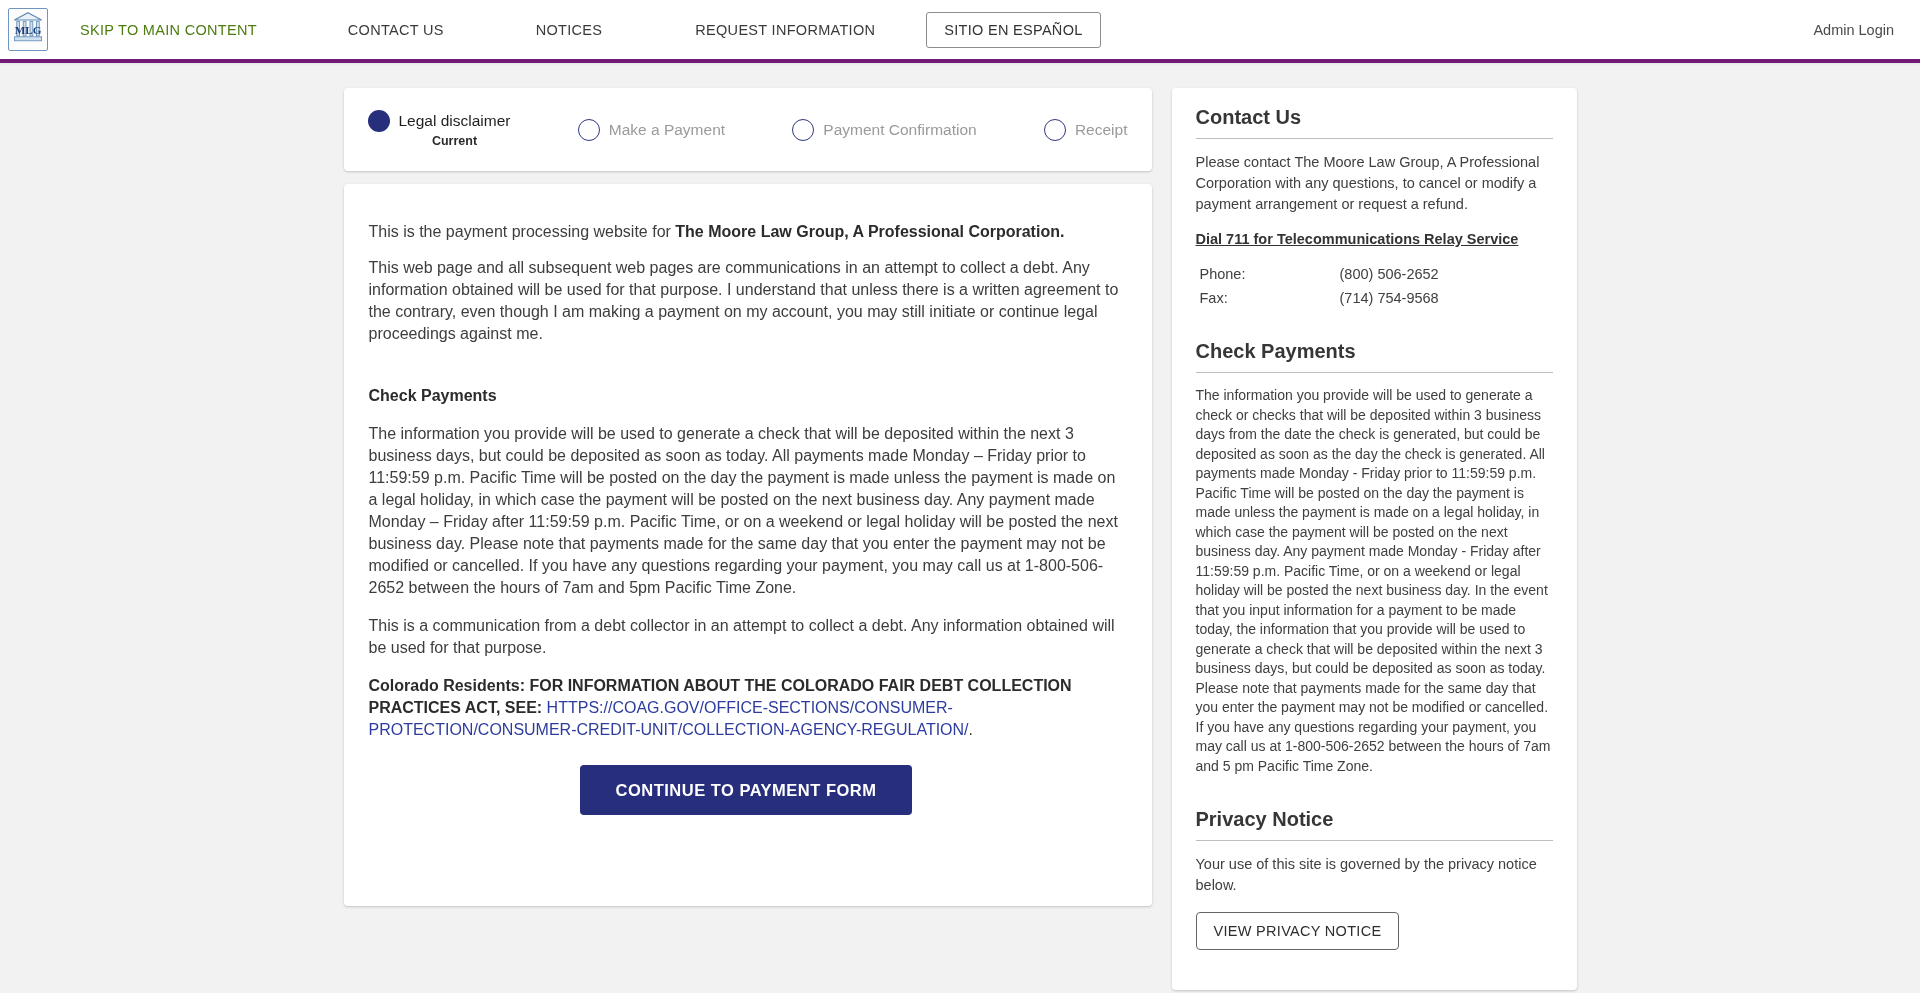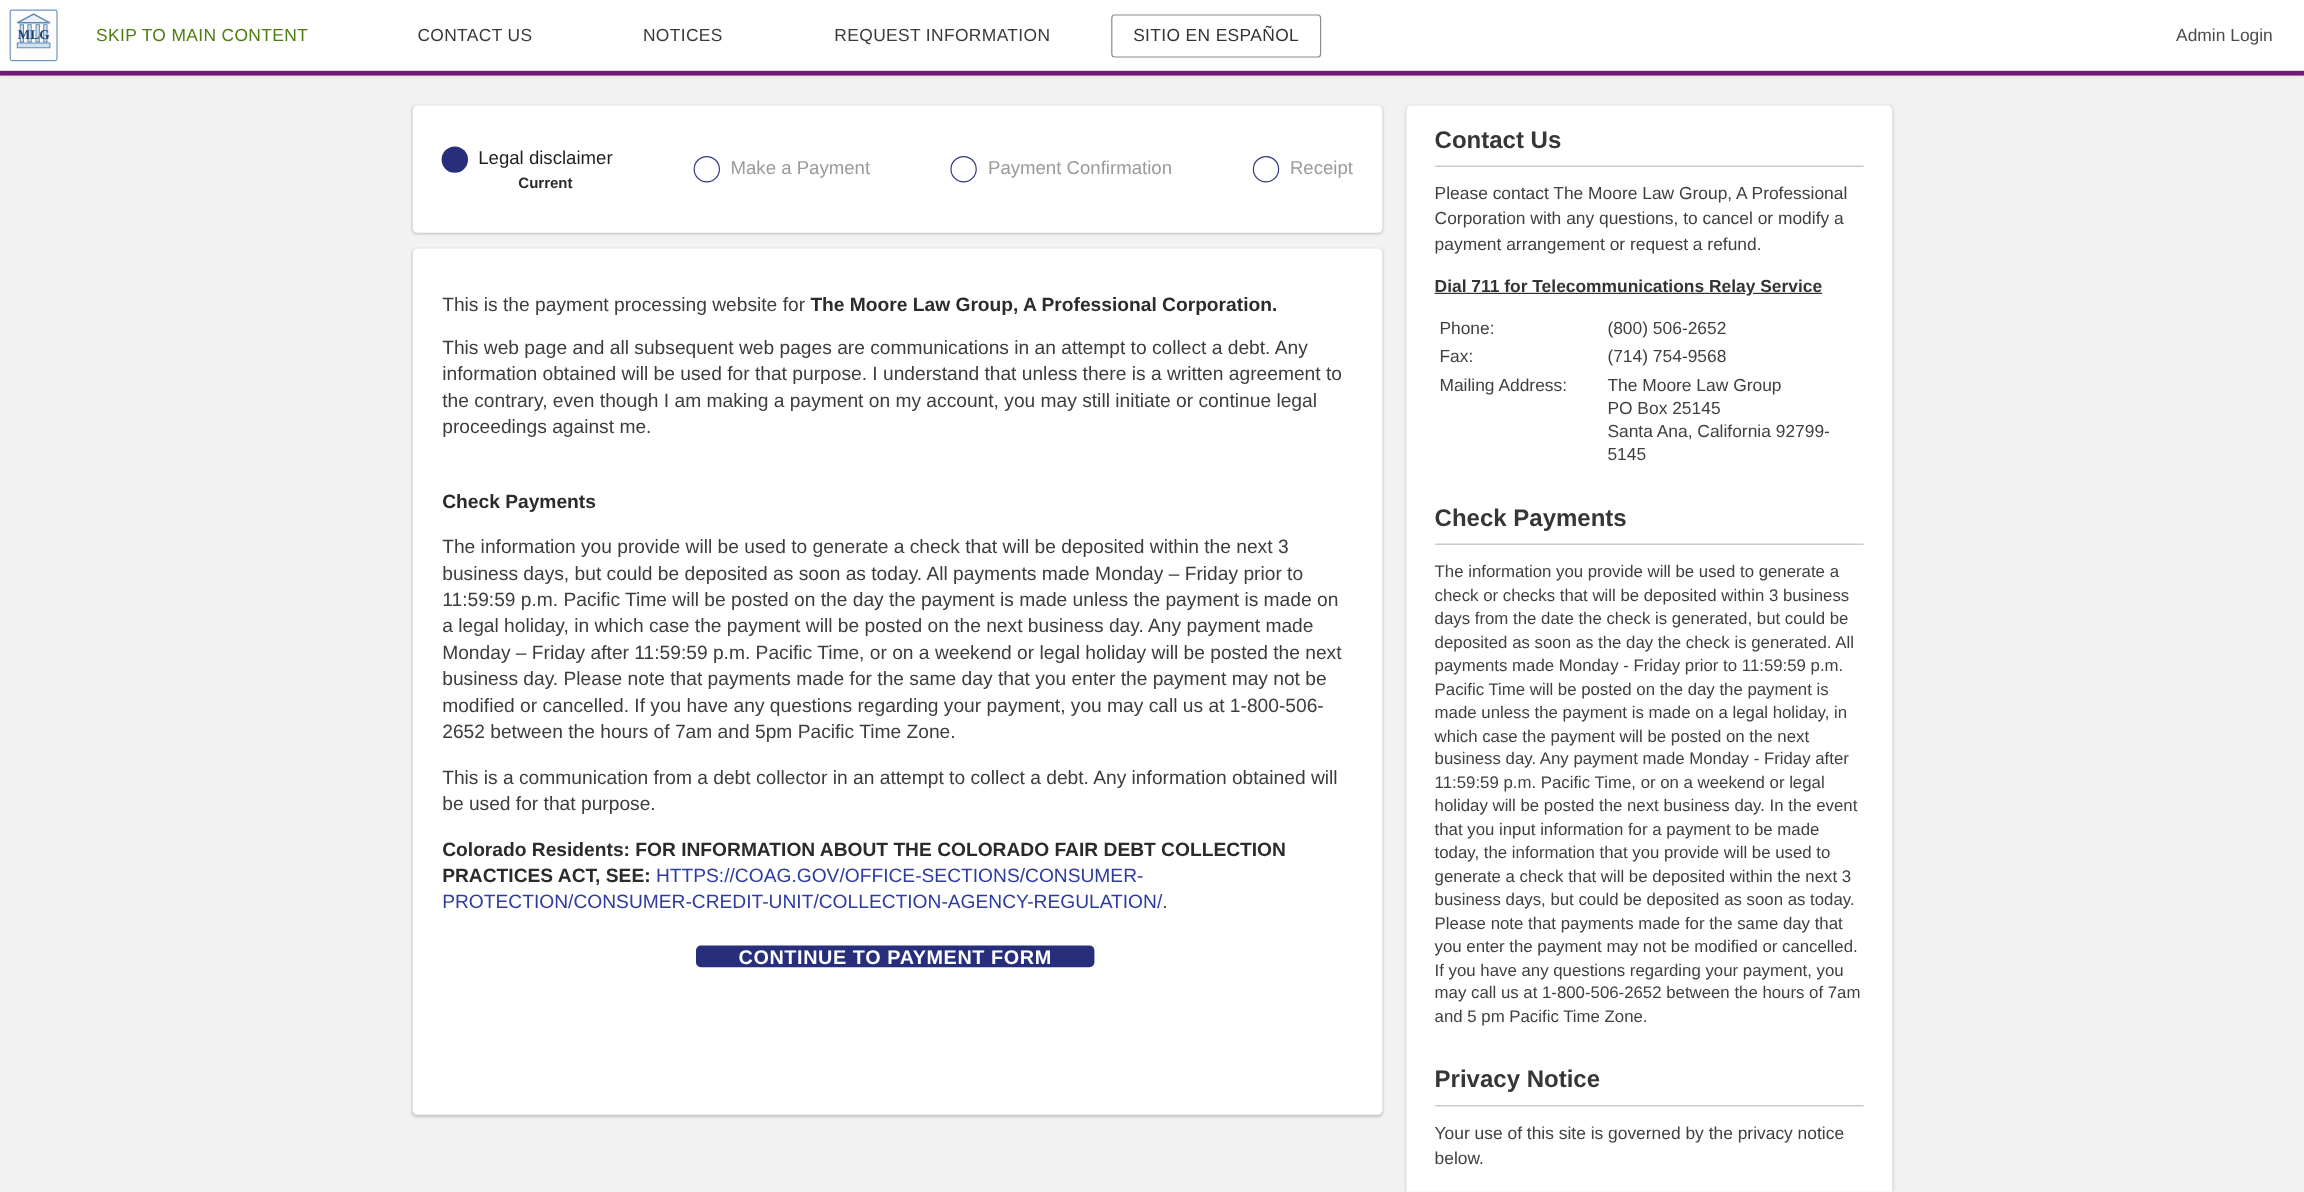--- a/index.html
+++ b/index.html
@@ -53,21 +53,21 @@
   }
   .left-col { width: 808px; flex: none; }
   .right-col { width: 405px; flex: none; }
   .card {
     background: #fff; border-radius: 4px;
     box-shadow: 0 1px 3px rgba(0,0,0,0.12), 0 1px 2px rgba(0,0,0,0.08);
   }
 
   
   .stepper-card {
-    height: 106px; padding: 0 24px;
+    height: 83px; padding: 0 24px;
     display: flex; align-items: center; justify-content: space-between;
   }
   .step { display: flex; align-items: flex-start; }
   .step-circle {
     width: 22px; height: 22px; border-radius: 50%; flex: none; margin-right: 9px;
   }
   .step-circle.filled { background: #272e7c; }
   .step-circle.outline { background: #fff; border: 1.5px solid #30387f; }
   .step-label { font-size: 15.5px; line-height: 22px; color: #9a9a9a; white-space: nowrap; }
   .step.current .step-label { color: #1f1f1f; }
@@ -78,21 +78,21 @@
 
   
   .main-card { margin-top: 13px; padding: 37px 28px 56px 25px; min-height: 722px; }
   .body-text { font-size: 16px; line-height: 22px; color: #3d3d3d; margin: 0 0 16px; }
   .body-text.first { margin-bottom: 14px; }
   .bold { font-weight: 700; color: #2b2b2b; }
   .inline-heading { font-size: 16px; font-weight: 700; color: #2b2b2b; margin: 40px 0 16px; line-height: 22px; }
   .link-blue { color: #2d3c9e; cursor: pointer; }
   .btn-continue {
     display: block; margin: 24px auto 0;
-    min-width: 332px; height: 18px;
+    min-width: 332px; height: 50px;
     background: #272e7c; color: #ffffff;
     font-family: inherit; font-size: 16.5px; font-weight: 700; letter-spacing: 0.5px;
     border: none; border-radius: 4px; cursor: pointer;
   }
 
   
   .sidebar-card { padding: 16px 24px 40px; }
   .side-heading { font-size: 20px; font-weight: 700; color: #363636; margin: 0 0 7px; line-height: 27px; }
   .side-rule { border: none; border-top: 1px solid #bdbdbd; margin: 0 0 13px; }
   .side-text { font-size: 14.5px; line-height: 21px; color: #404040; margin: 0 0 14px; }
@@ -188,28 +188,20 @@
     <p class="side-bold">Dial 711 for Telecommunications Relay Service</p>
     <div class="contact-table">
       <div class="contact-row">
         <span class="contact-label">Phone:</span>
         <span>(800) 506-2652</span>
       </div>
       <div class="contact-row">
         <span class="contact-label">Fax:</span>
         <span>(714) 754-9568</span>
       </div>
-      <div class="contact-row">
-        <span class="contact-label">Mailing Address:</span>
-        <span>
-          <div>The Moore Law Group</div>
-          <div>PO Box 25145</div>
-          <div>Santa Ana, California 92799-5145</div>
-        </span>
-      </div>
     </div>
 
     <h2 class="side-heading section-gap">Check Payments</h2>
     <hr class="side-rule">
     <p class="check-text">The information you provide will be used to generate a check or checks that will be deposited within 3 business days from the date the check is generated, but could be deposited as soon as the day the check is generated. All payments made Monday - Friday prior to 11:59:59 p.m. Pacific Time will be posted on the day the payment is made unless the payment is made on a legal holiday, in which case the payment will be posted on the next business day. Any payment made Monday - Friday after 11:59:59 p.m. Pacific Time, or on a weekend or legal holiday will be posted the next business day. In the event that you input information for a payment to be made today, the information that you provide will be used to generate a check that will be deposited within the next 3 business days, but could be deposited as soon as today. Please note that payments made for the same day that you enter the payment may not be modified or cancelled. If you have any questions regarding your payment, you may call us at 1-800-506-2652 between the hours of 7am and 5 pm Pacific Time Zone.</p>
 
     <h2 class="side-heading section-gap">Privacy Notice</h2>
     <hr class="side-rule">
     <p class="side-text" style="margin-bottom:4px">Your use of this site is governed by the privacy notice below.</p>
     <button class="btn-privacy">VIEW PRIVACY NOTICE</button>

